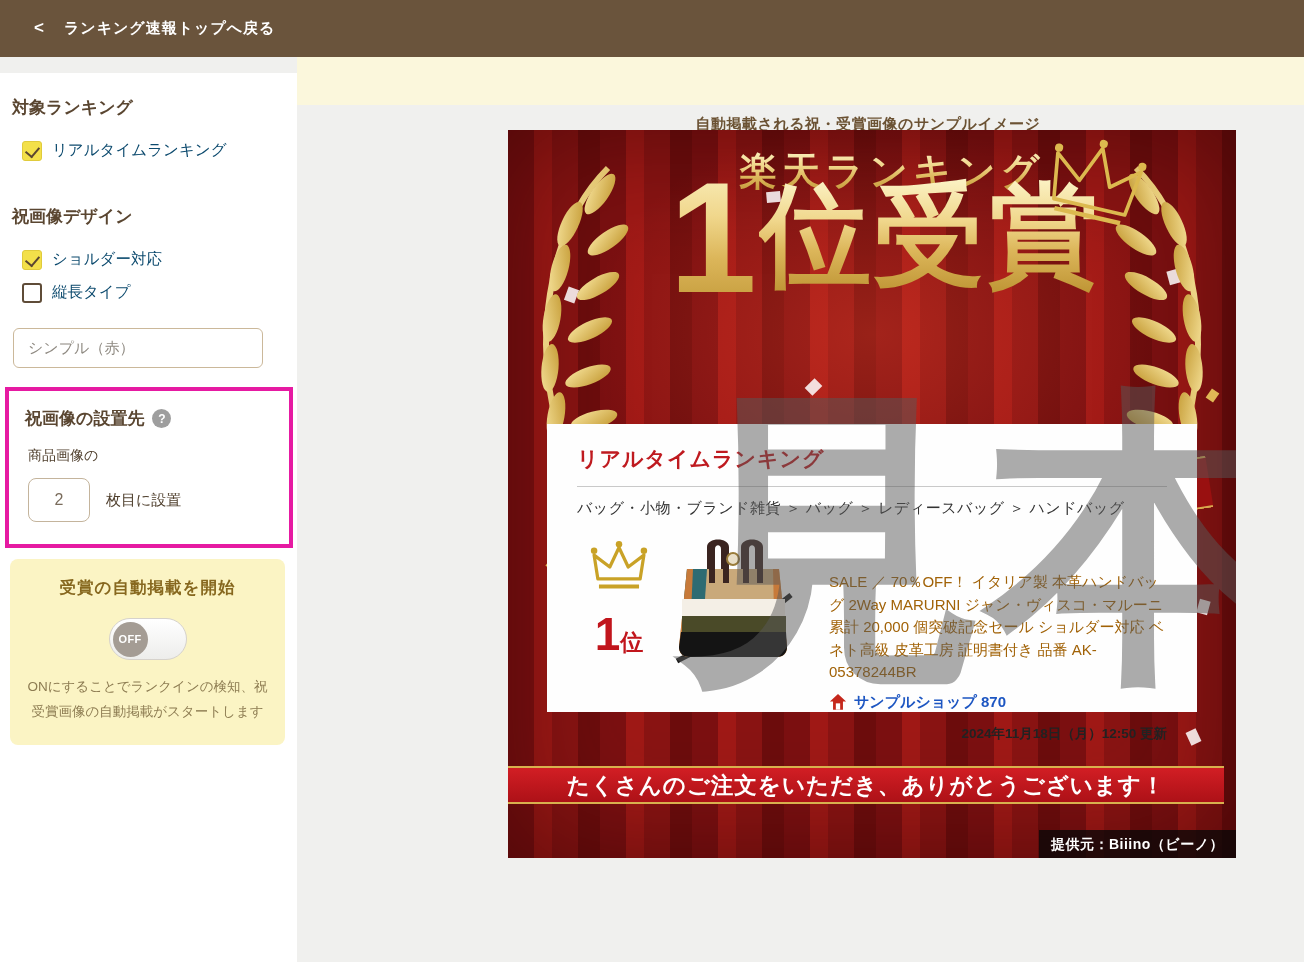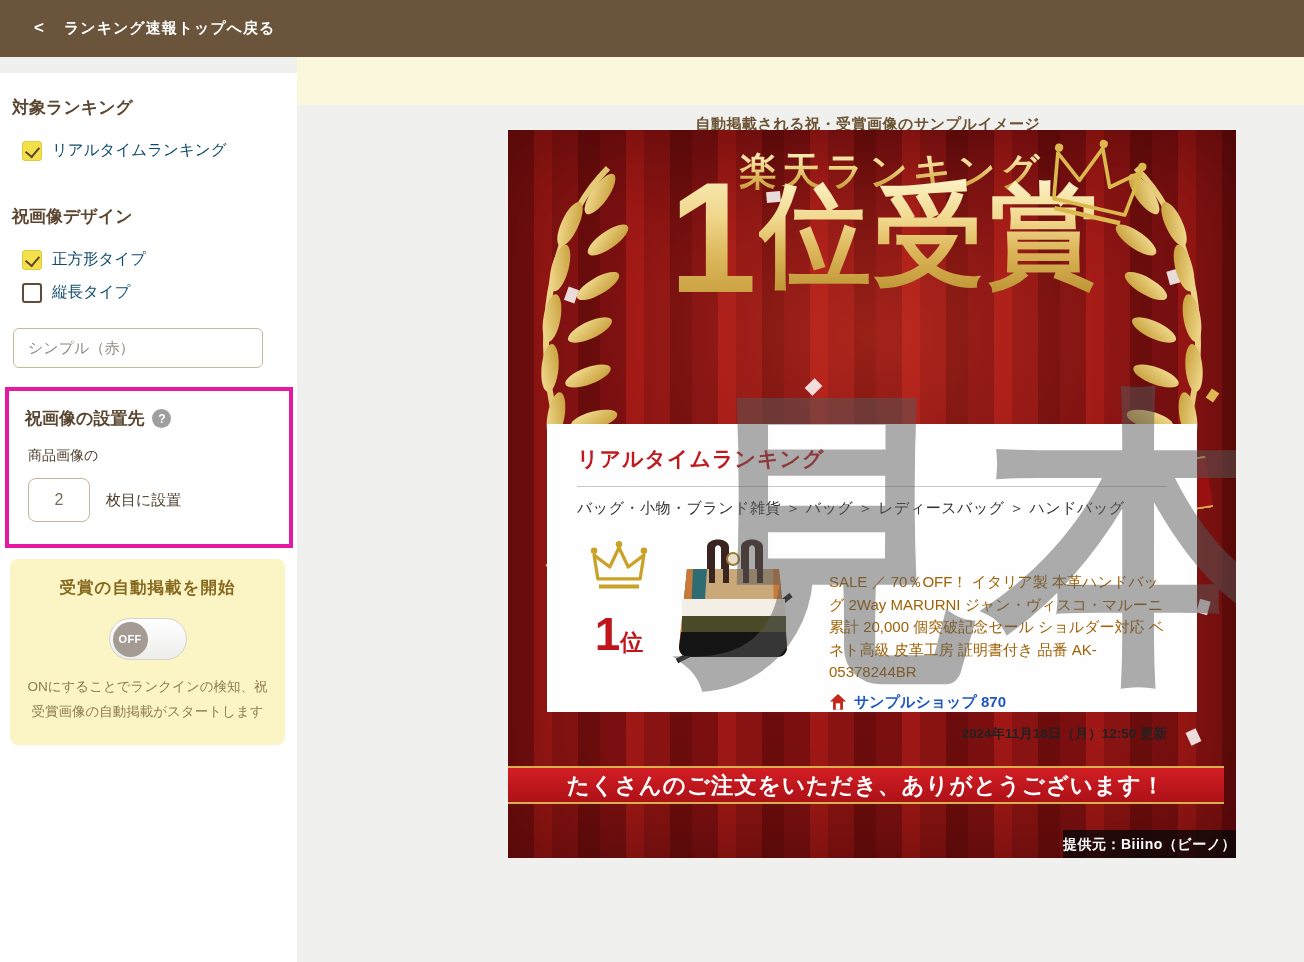--- a/index.html
+++ b/index.html
@@ -169,21 +169,21 @@
   .card-date { text-align:right; margin-top:13px; font-size:13.5px; font-weight:bold; color:#222; }
   .thanks {
     position:absolute; left:0; right:12px; top:636px; height:38px; z-index:2;
     background:linear-gradient(180deg,#d21e24,#ad1117);
     border-top:2px solid #d8b14e; border-bottom:2px solid #d8b14e;
     display:flex; align-items:center; justify-content:center;
   }
   .thanks span { color:#fff; font-size:22.5px; font-weight:bold; letter-spacing:1px; }
   .provider {
     position:absolute; right:0; bottom:0; height:28px; background:rgba(8,8,8,.76); z-index:4;
-    color:#fff; font-size:14px; font-weight:bold; line-height:28px; padding:0 0; letter-spacing:.5px;
+    color:#fff; font-size:14px; font-weight:bold; line-height:28px; padding:0 12px; letter-spacing:.5px;
   }
   .watermark {
     position:absolute; left:168px; top:242px; z-index:5; pointer-events:none;
     font-size:310px; line-height:1.08; font-weight:bold; color:rgba(88,88,88,.5);
     letter-spacing:0; white-space:nowrap;
   }
 </style>
 </head>
 <body>
 
@@ -199,21 +199,21 @@
   <div class="cb-row first">
     <span class="cb checked"></span>
     <span class="cb-label">リアルタイムランキング</span>
   </div>
 
 
   <div class="sec-h h2">祝画像デザイン</div>
 
   <div class="cb-row first">
     <span class="cb checked"></span>
-    <span class="cb-label">正方形タイプ</span>
+    <span class="cb-label">ショルダー対応</span>
   </div>
   <div class="cb-row">
     <span class="cb dark"></span>
     <span class="cb-label">縦長タイプ</span>
   </div>
 
   <div class="selectbox">
     <span>シンプル（赤）</span>
   </div>
 

